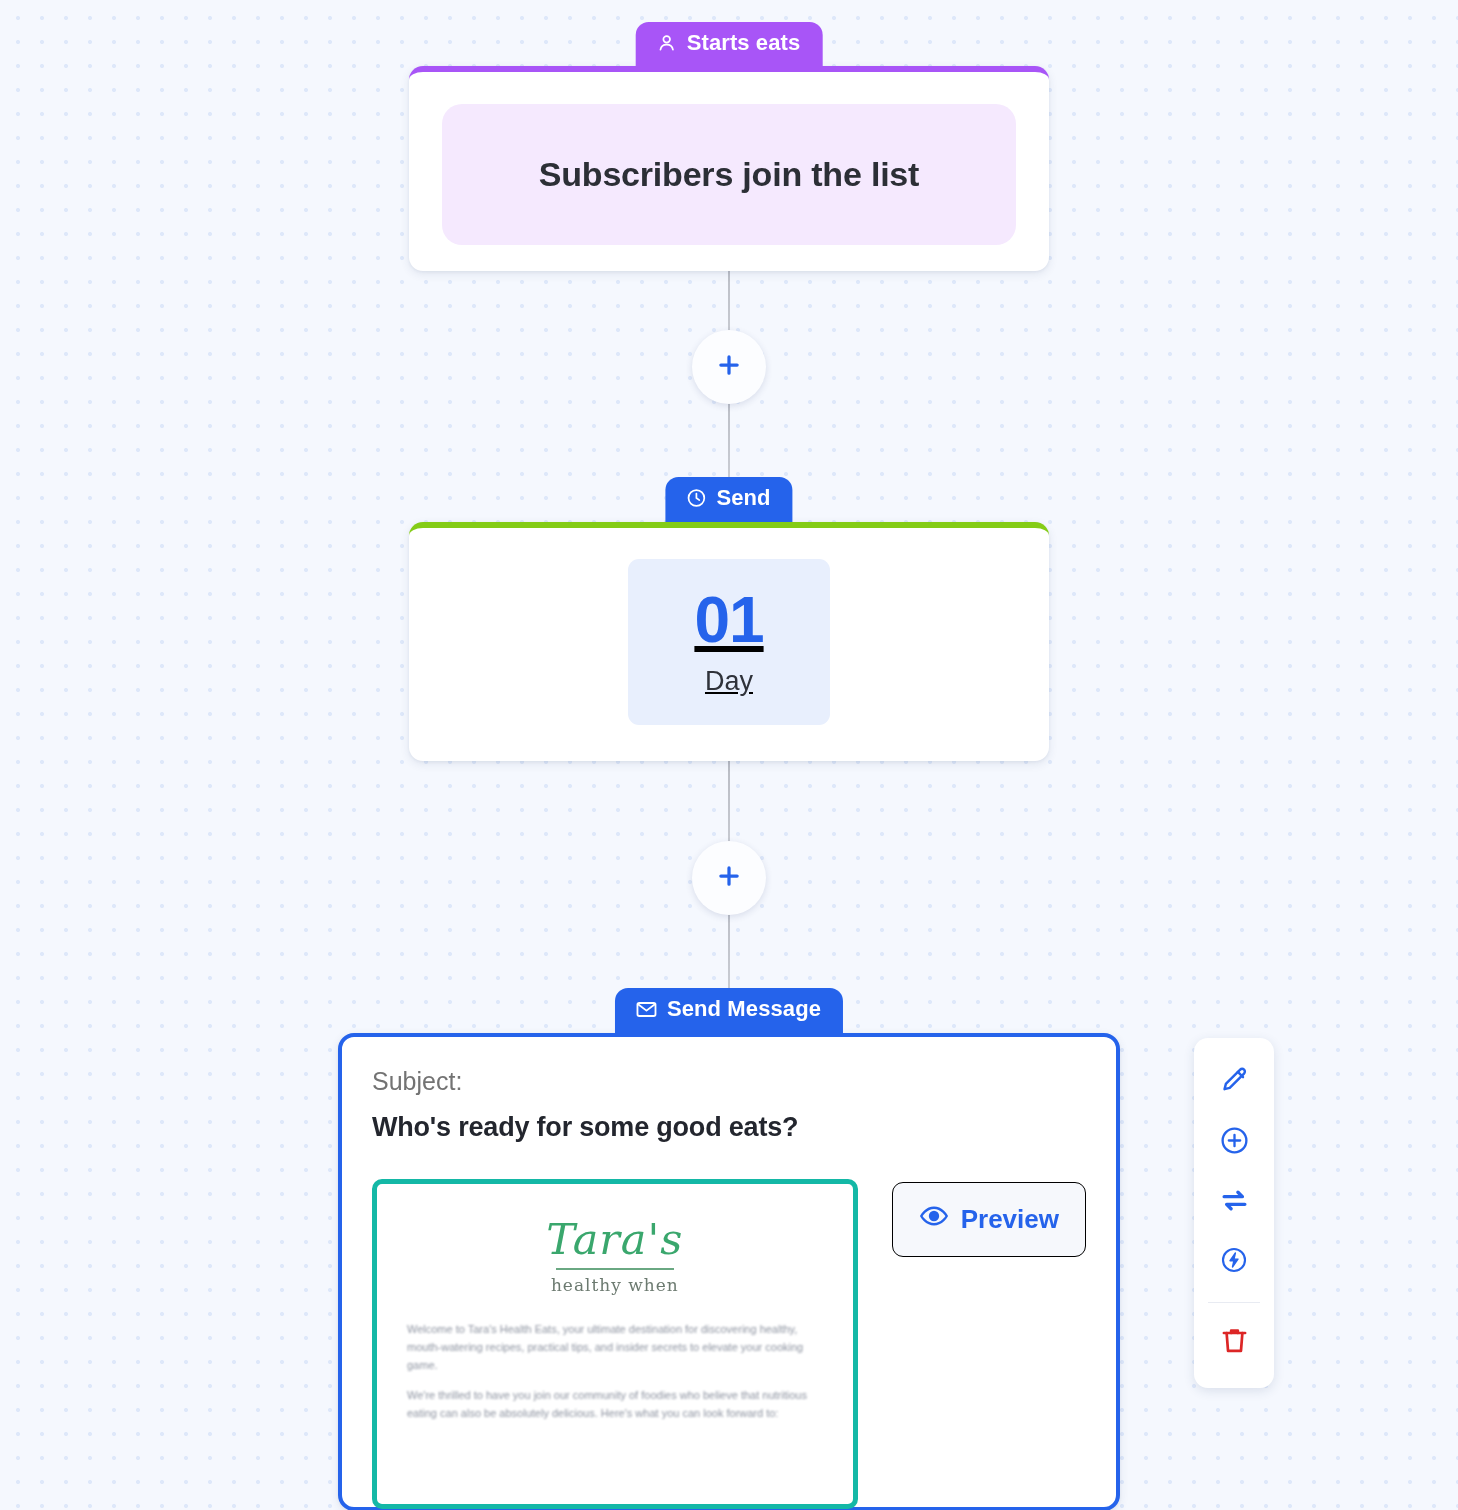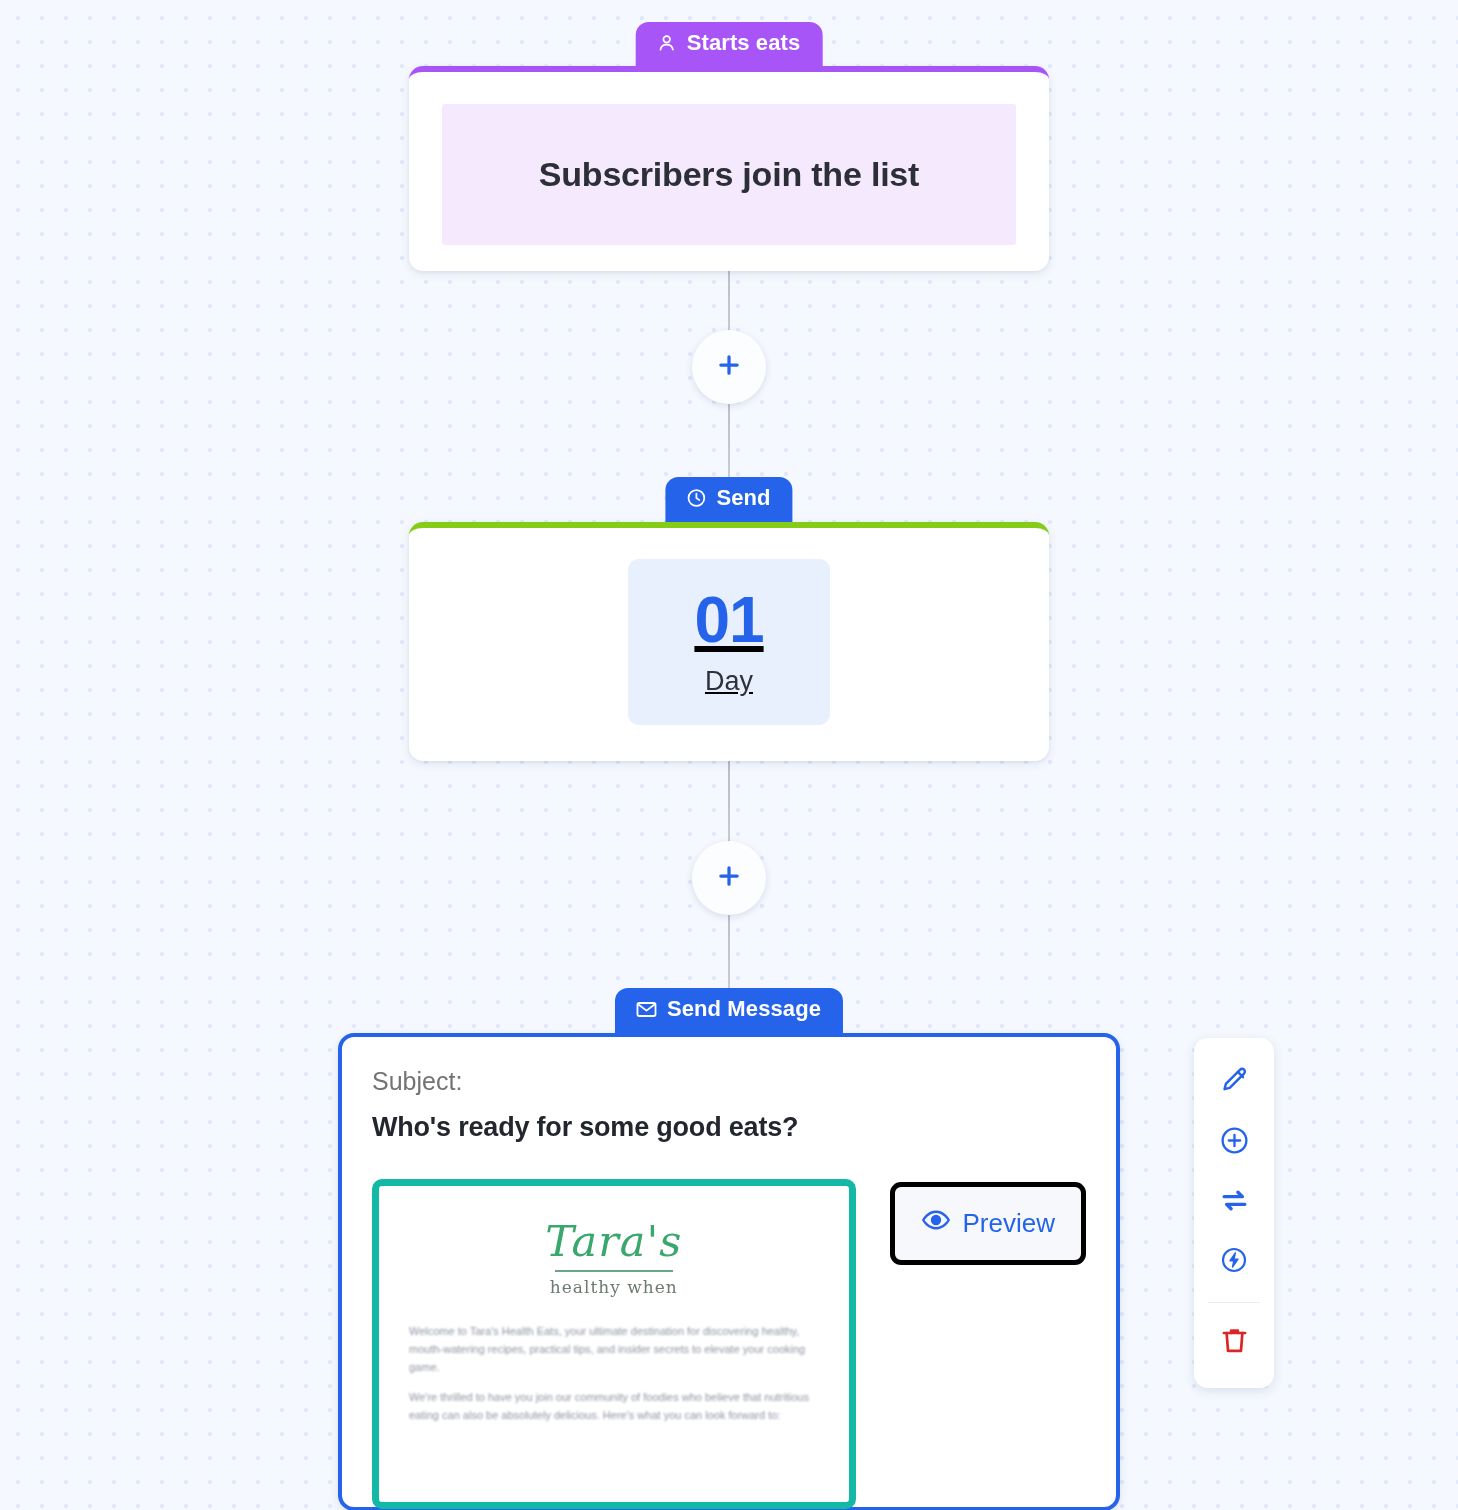--- a/index.html
+++ b/index.html
@@ -78,21 +78,21 @@
   #node-trigger { top: 22px; width: 640px; }
   #node-trigger .pill { top: 0; }
   #node-trigger .card {
     margin-top: 44px;
     border-top: 6px solid #a855f7;
     padding: 32px 33px;
     height: 205px;
   }
   .trigger-chip {
     background: #f5e9fe;
-    border-radius: 3px;
+    border-radius: 20px;
     height: 141px;
     display: flex;
     align-items: center;
     justify-content: center;
     font-size: 34px;
     font-weight: bold;
     color: #2c2f36;
     letter-spacing: -.2px;
   }
 
@@ -172,21 +172,21 @@
     letter-spacing: -.2px;
     margin-bottom: 36px;
   }
   .msg-body {
     display: flex;
     gap: 34px;
   }
   .email-thumb {
     width: 580px;
     height: 330px;
-    border: 7px solid #14b8a6;
+    border: 5px solid #14b8a6;
     border-radius: 10px;
     background: #ffffff;
     overflow: hidden;
     padding: 28px 30px;
   }
   .logo-wrap {
     text-align: center;
     padding-top: 6px;
   }
   .logo-script {
@@ -219,26 +219,26 @@
     filter: blur(1.15px);
   }
   .thumb-text p + p { margin-top: 13px; }
 
   .preview-col { padding-top: 3px; }
   .preview-btn {
     display: inline-flex;
     align-items: center;
     gap: 12px;
     background: #f6f8fc;
-    border: 5px solid #000000;
+    border: 1px solid #000000;
     border-radius: 11px;
     padding: 18px 26px;
     color: #2563eb;
     font-size: 26px;
-    font-weight: normal;
+    font-weight: bold;
     cursor: pointer;
   }
 
   
   .action-toolbar {
     position: absolute;
     top: 1038px;
     left: 1194px;
     width: 80px;
     background: #ffffff;

